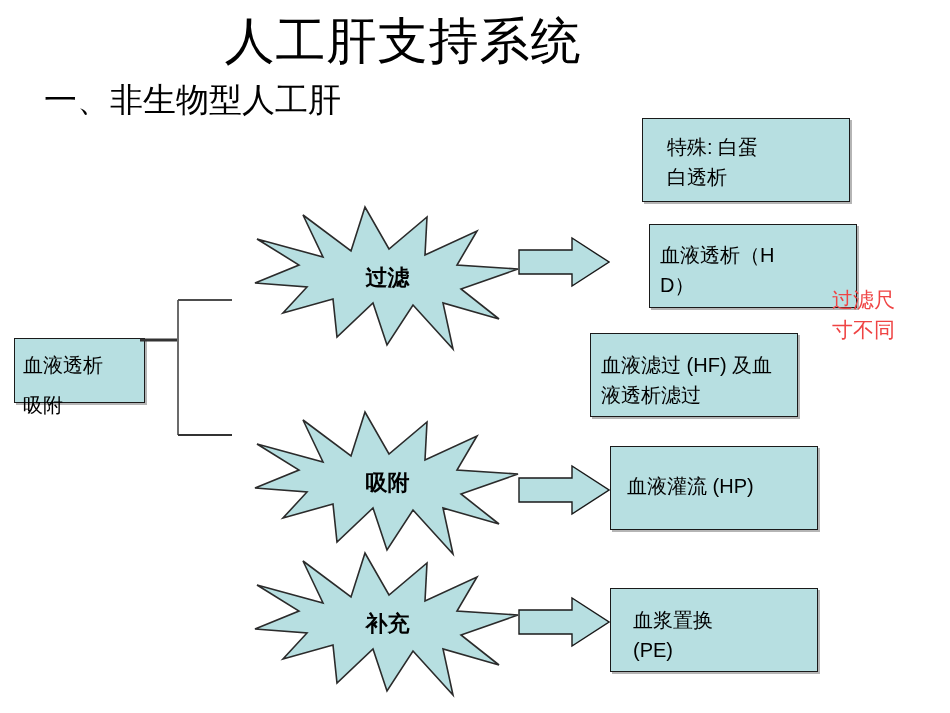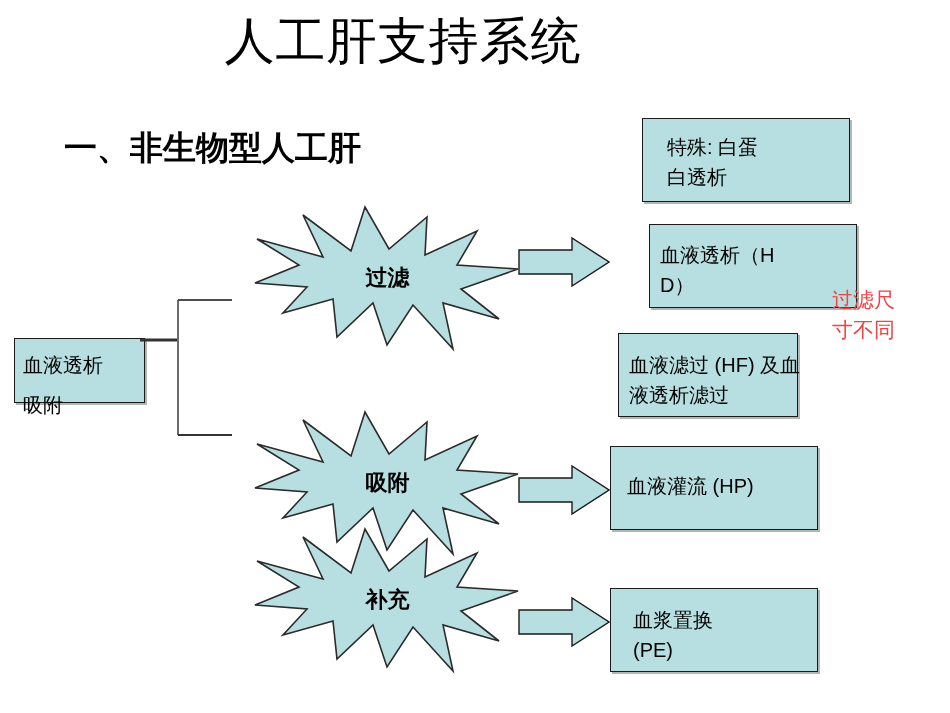--- a/index.html
+++ b/index.html
@@ -34,28 +34,27 @@
     font-size: 50px;
     line-height: 58px;
     letter-spacing: 1px;
     font-weight: 400;
     color: #000000;
     white-space: nowrap;
     margin-left: 17px;
   }
   .slide-subtitle {
     position: absolute;
-    left: 64px;
+    left: 44px;
     top: 80px;
     font-size: 33px;
     line-height: 40px;
-    font-weight: 700;
+    font-weight: 400;
     color: #000000;
     white-space: nowrap;
-    margin-top: 48px;
   }
 
   
   .node-box {
     position: absolute;
     background: #b7dfe1;
     border: 1px solid #1a1a1a;
     box-sizing: border-box;
     font-size: 20px;
     line-height: 27px;
@@ -78,21 +77,21 @@
   #box-source .box-text {
     top: 6px;
     left: 8px;
     font-size: 20px;
     line-height: 40px;
   }
 
   
   #box-albumin  { left: 610px; top: 118px;  width: 208px; height: 84px; margin-left: 32px; }
   #box-hd       { left: 610px; top: 224px;  width: 208px; height: 84px; margin-left: 39px; }
-  #box-hf       { left: 618px; top: 333px;  width: 180px; height: 84px; padding-left: 7px; }
+  #box-hf       { left: 590px; top: 333px;  width: 208px; height: 84px; padding-left: 7px; }
   #box-hp       { left: 610px; top: 446px;  width: 208px; height: 84px; }
   #box-pe       { left: 610px; top: 588px;  width: 208px; height: 84px; }
 
   #box-albumin .box-text { top: 13px; left: 24px; line-height: 30px; }
   #box-hd .box-text      { top: 15px; left: 10px; line-height: 30px; }
   #box-hf .box-text      { top: 16px; left: 10px; line-height: 30px; width: 215px; }
   #box-hp .box-text      { top: 24px; left: 16px; line-height: 30px; }
   #box-pe .box-text      { top: 16px; left: 22px; line-height: 30px; }
 
   
@@ -111,21 +110,21 @@
     display: flex;
     align-items: center;
     justify-content: center;
     font-size: 22px;
     color: #000000;
     pointer-events: none;
     font-weight: bold;
   }
   #burst-filter  { left: 255px; top: 207px; }
   #burst-adsorb  { left: 255px; top: 412px; }
-  #burst-supply  { left: 255px; top: 529px; text-align: center; }
+  #burst-supply  { left: 255px; top: 553px; text-align: center; }
 
   
   .block-arrow {
     position: absolute;
     width: 92px;
     height: 52px;
   }
   .block-arrow svg { display: block; width: 100%; height: 100%; }
   #arrow-filter { left: 518px; top: 236px; }
   #arrow-adsorb { left: 518px; top: 464px; }

